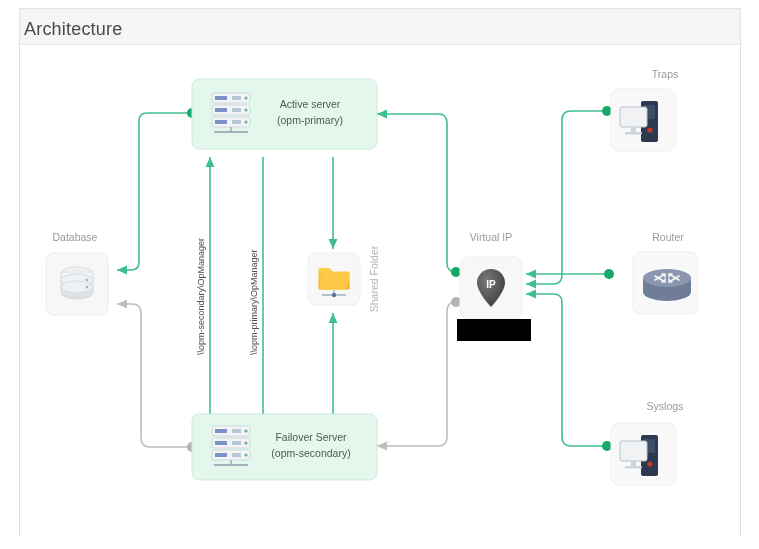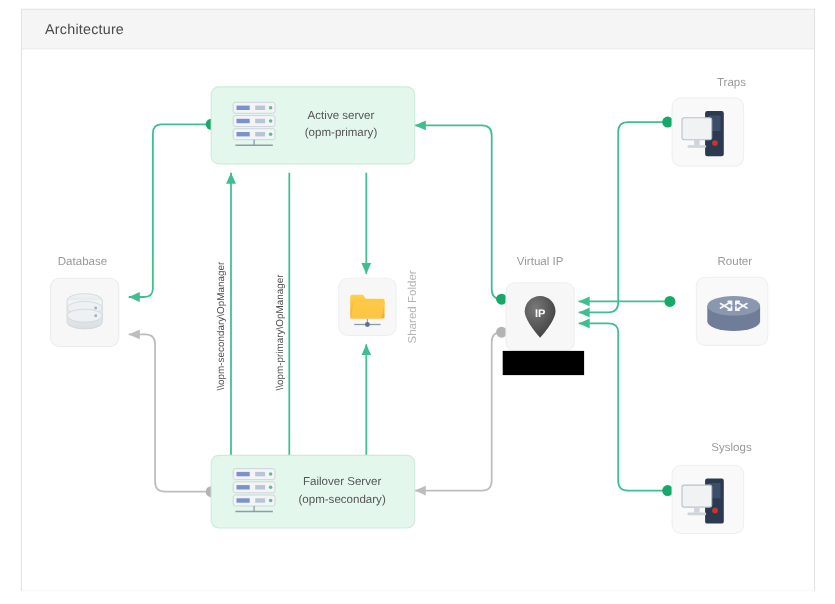--- a/index.html
+++ b/index.html
@@ -25,22 +25,22 @@
   .card-header{
     position:absolute;
     left:0;top:0;
     width:100%;height:36px;
     background:#f5f5f5;
     border-bottom:1px solid #e8e8e8;
     box-sizing:border-box;
   }
   .card-title{
     position:absolute;
-    left:21px;top:10px;
-    font-size:13px;
+    left:4px;top:10px;
+    font-size:18px;
     color:#4a4a4a;
     letter-spacing:.2px;
   }
   .canvas{
     position:absolute;
     left:0;top:36px;
     width:100%;height:492px;
     background:#ffffff;
     overflow:hidden;
   }

